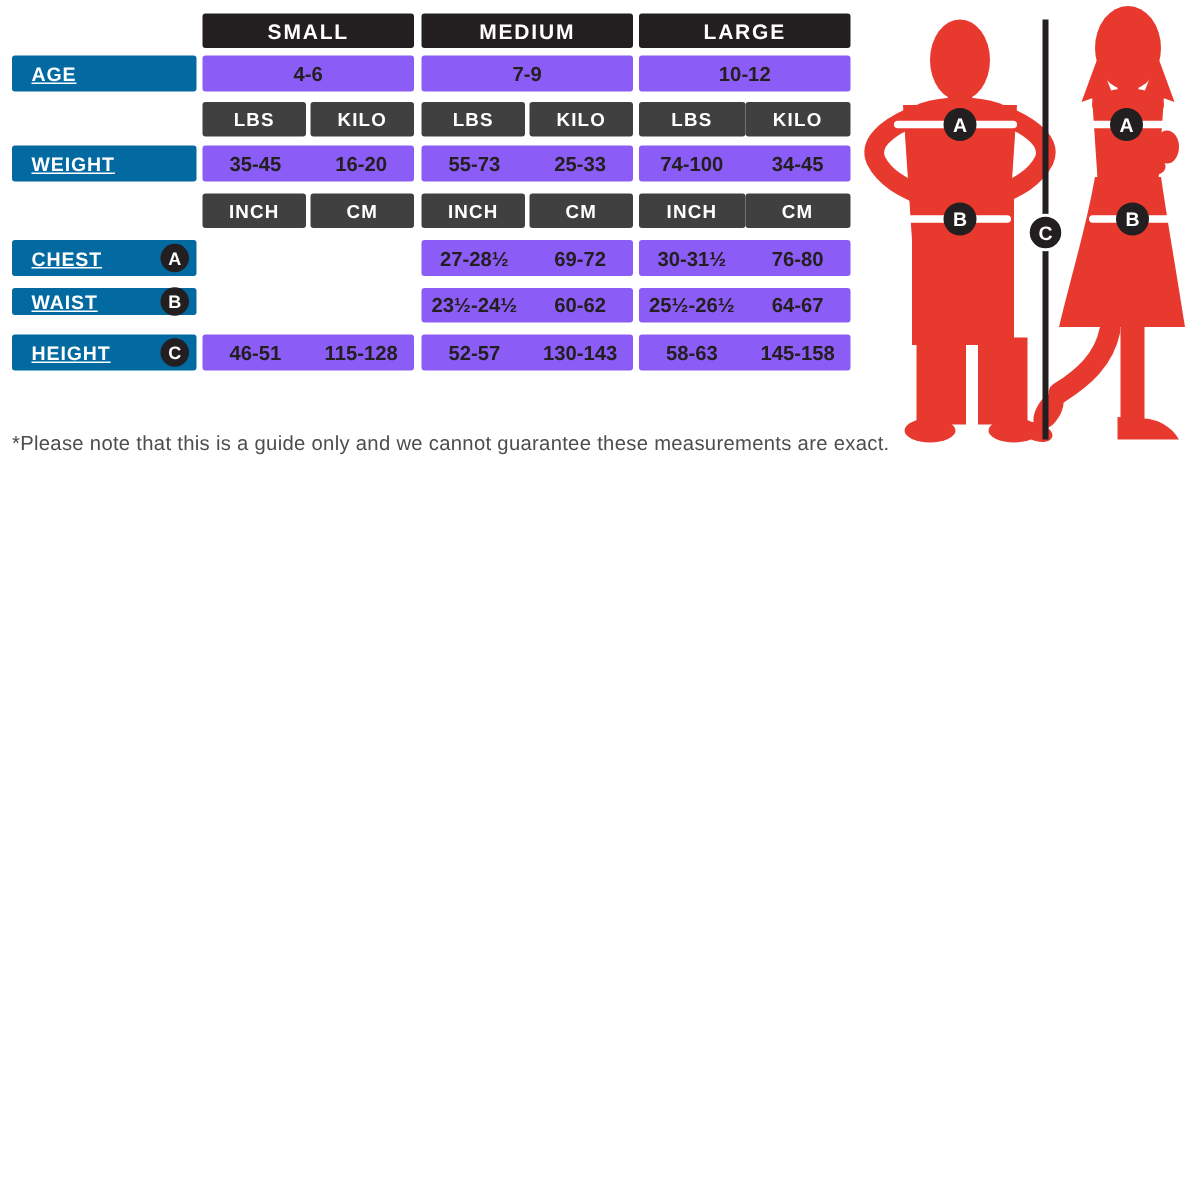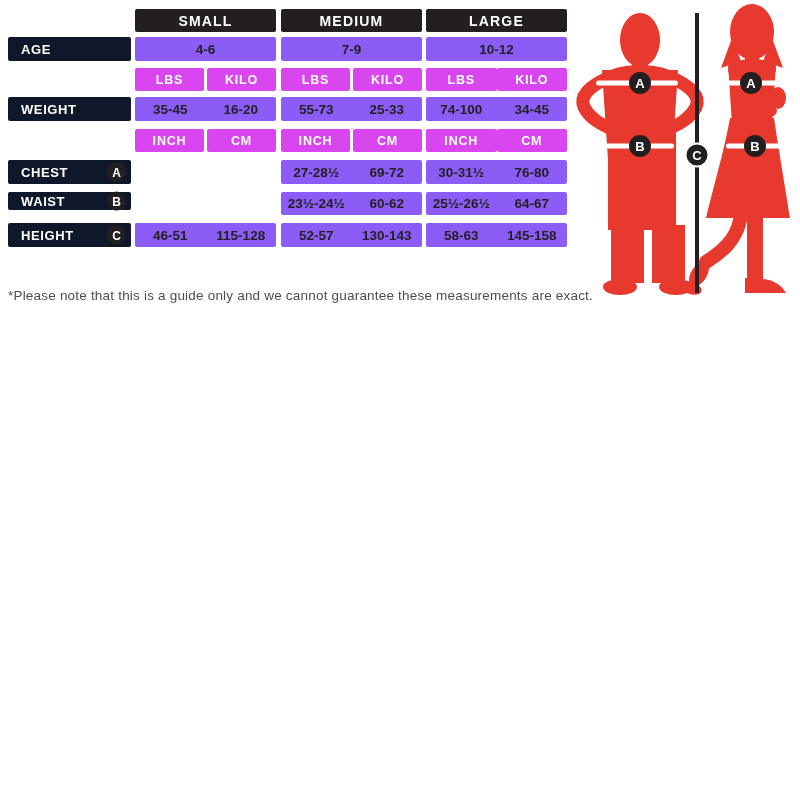--- a/index.html
+++ b/index.html
@@ -2,33 +2,33 @@
 <html><head>
 <meta charset="utf-8">
 <style>
   * { margin:0; padding:0; box-sizing:border-box; }
   body { background:#fff; font-family:"Liberation Sans","DejaVu Sans",sans-serif; }
   .stage { position:relative; width:800px; height:800px; background:#ffffff; overflow:hidden; }
 
   
   .cell { position:absolute; left:0; width:100%; display:flex; align-items:center; justify-content:center; border-radius:2px; }
   .hdr  { background:#231f20; color:#ffffff; font-weight:bold; font-size:14px; letter-spacing:1.2px; }
-  .sub  { background:#d946ef; color:#ffffff; font-weight:bold; font-size:12.5px; letter-spacing:0.8px; }
+  .sub  { background:#404040; color:#ffffff; font-weight:bold; font-size:12.5px; letter-spacing:0.8px; }
   .val  { background:#8b5cf6; color:#231f20; font-weight:bold; font-size:13.5px; }
   .val .h { width:50%; text-align:center; }
 
   .group { position:absolute; top:0; height:310px; width:141px; }
 
   .unitrow { position:absolute; left:0; width:100%; display:flex; gap:3px; }
   .unitrow.nogap { gap:0; }
   .unitrow .cell { position:relative; flex:1; height:100%; }
 
-  .rowlabel { position:absolute; left:8px; width:123px; background:#0f172a; color:#ffffff;
+  .rowlabel { position:absolute; left:8px; width:123px; background:#0369a1; color:#ffffff;
               font-weight:bold; font-size:13px; letter-spacing:0.6px; display:flex; align-items:center;
-              padding-left:13px; border-radius:2px; }
+              padding-left:13px; border-radius:2px;text-decoration:underline; }
   .badge { position:absolute; right:5px; top:50%; transform:translateY(-50%);
            width:19px; height:19px; border-radius:50%; background:#231f20; color:#ffffff;
            font-size:12px; font-weight:bold; display:flex; align-items:center; justify-content:center;
            padding-left:0; letter-spacing:0; }
 
   .footnote { position:absolute; left:8px; top:288px; font-size:13.5px; color:#4d4d4f; letter-spacing:0.2px; }
 
   .figures-svg { position:absolute; left:565px; top:0; }
 </style>
 </head>

